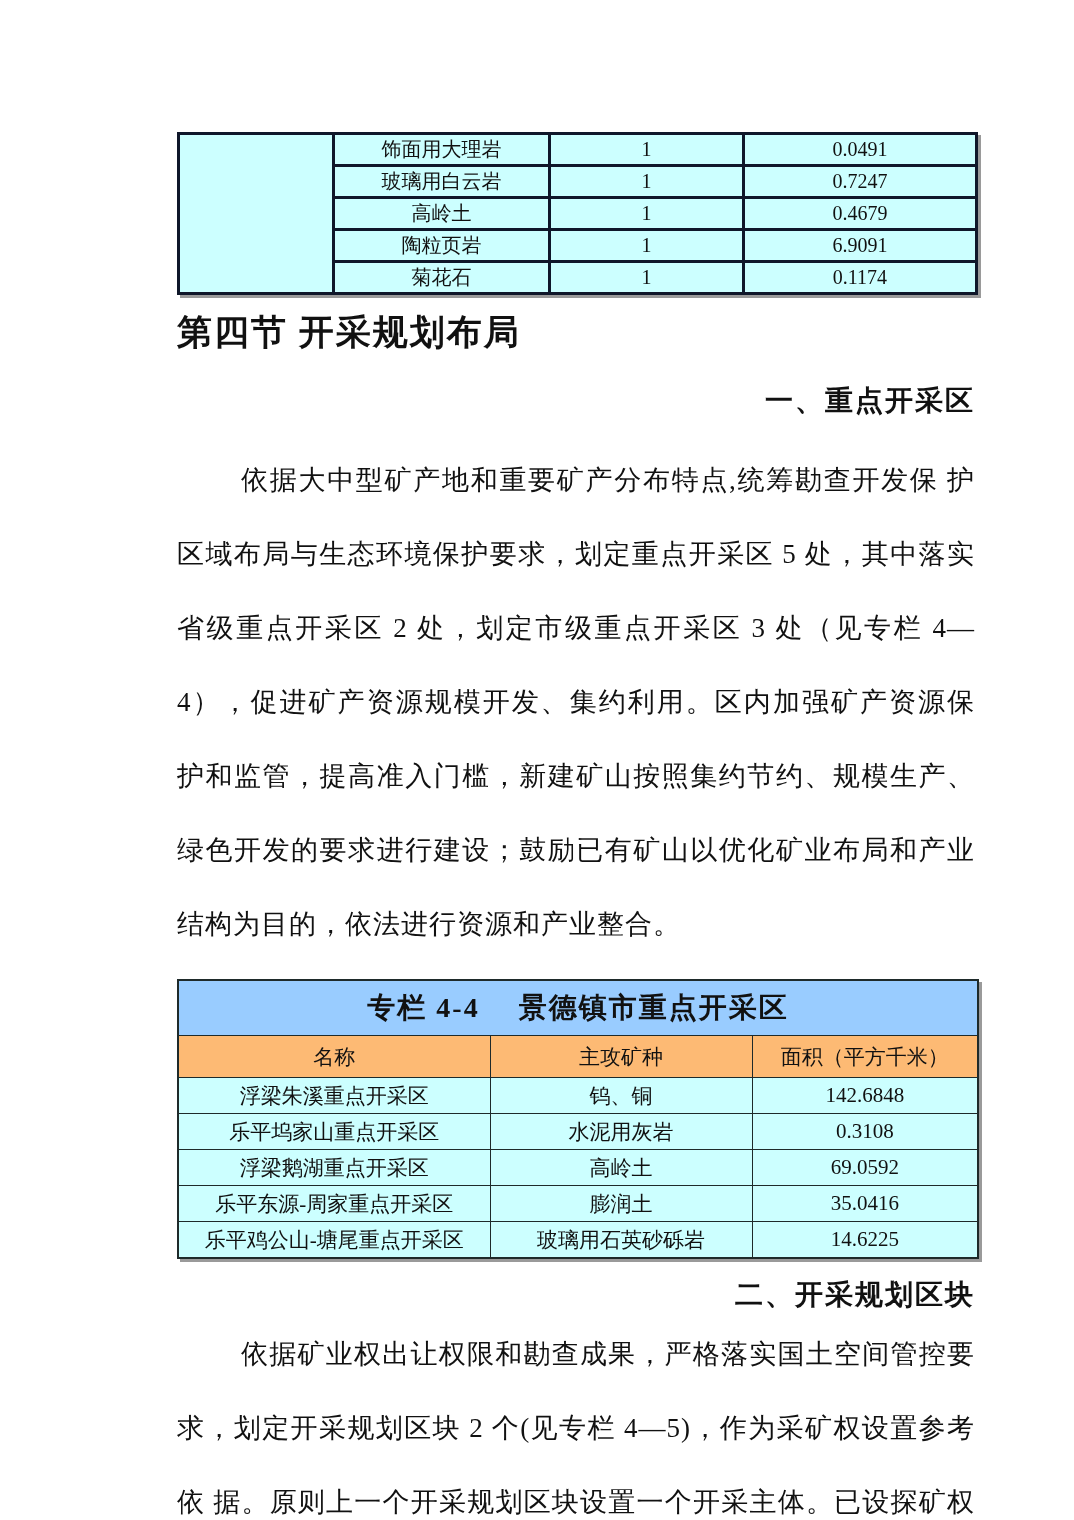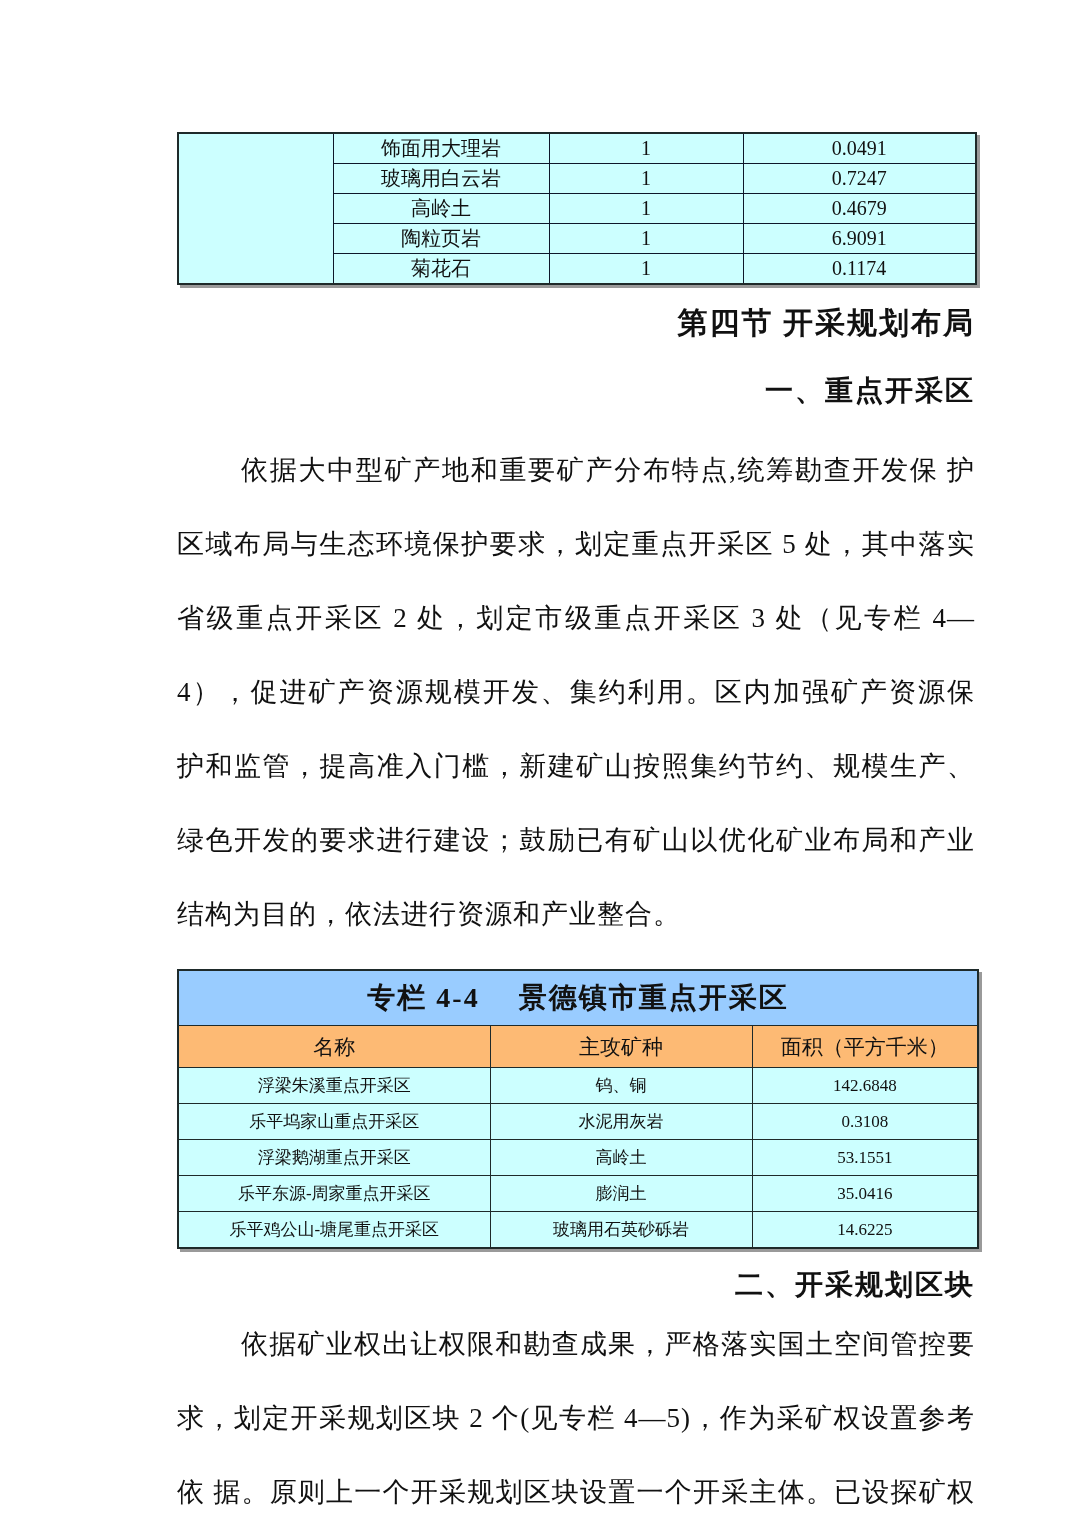--- a/index.html
+++ b/index.html
@@ -16,33 +16,33 @@
   }
   .content{width:798px;}
   table{border-collapse:collapse;table-layout:fixed;}
   
   .tbl-top{
     width:798px;
     border:2px solid #1e2a2a;
     box-shadow:3px 3px 0 #9a9a9a;
   }
   .tbl-top td{
-    border:1px solid #0f172a;
+    border:3px solid #0f172a;
     background:#ccffff;
     height:29px;
     text-align:center;
     vertical-align:middle;
     font-size:20px;
     padding:0 4px;
   }
   
   .h-sec{
     margin:16px 0 0 0;
-    text-align:right;
-    font-size:30px;
+    text-align:left;
+    font-size:35px;
     font-weight:bold;
     letter-spacing:2px;
     line-height:44px;
   }
   .h-sub{
     margin:26px 0 0 0;
     padding-left:64px;
     font-size:28px;
     font-weight:bold;
     letter-spacing:2px;
@@ -80,21 +80,21 @@
   }
   .tbl-col .head-cell{
     background:#fdba74;
     height:41px;
     font-size:21px;
     font-weight:normal;
   }
   .tbl-col td{
     background:#ccffff;
     height:35px;
-    font-size:17px;
+    font-size:21px;
   }
   .h-sub2{margin-top:16px;}
   .para2{margin-top:2px;}
   .page-num{
     margin-top:4px;
     text-align:center;
     font-size:16px;
     letter-spacing:1px;
   }
 </style>
@@ -167,21 +167,21 @@
           <td>142.6848</td>
         </tr>
         <tr>
           <td>乐平坞家山重点开采区</td>
           <td>水泥用灰岩</td>
           <td>0.3108</td>
         </tr>
         <tr>
           <td>浮梁鹅湖重点开采区</td>
           <td>高岭土</td>
-          <td>53.1551</td>
+          <td>69.0592</td>
         </tr>
         <tr>
           <td>乐平东源-周家重点开采区</td>
           <td>膨润土</td>
           <td>35.0416</td>
         </tr>
         <tr>
           <td>乐平鸡公山-塘尾重点开采区</td>
           <td>玻璃用石英砂砾岩</td>
           <td>14.6225</td>

